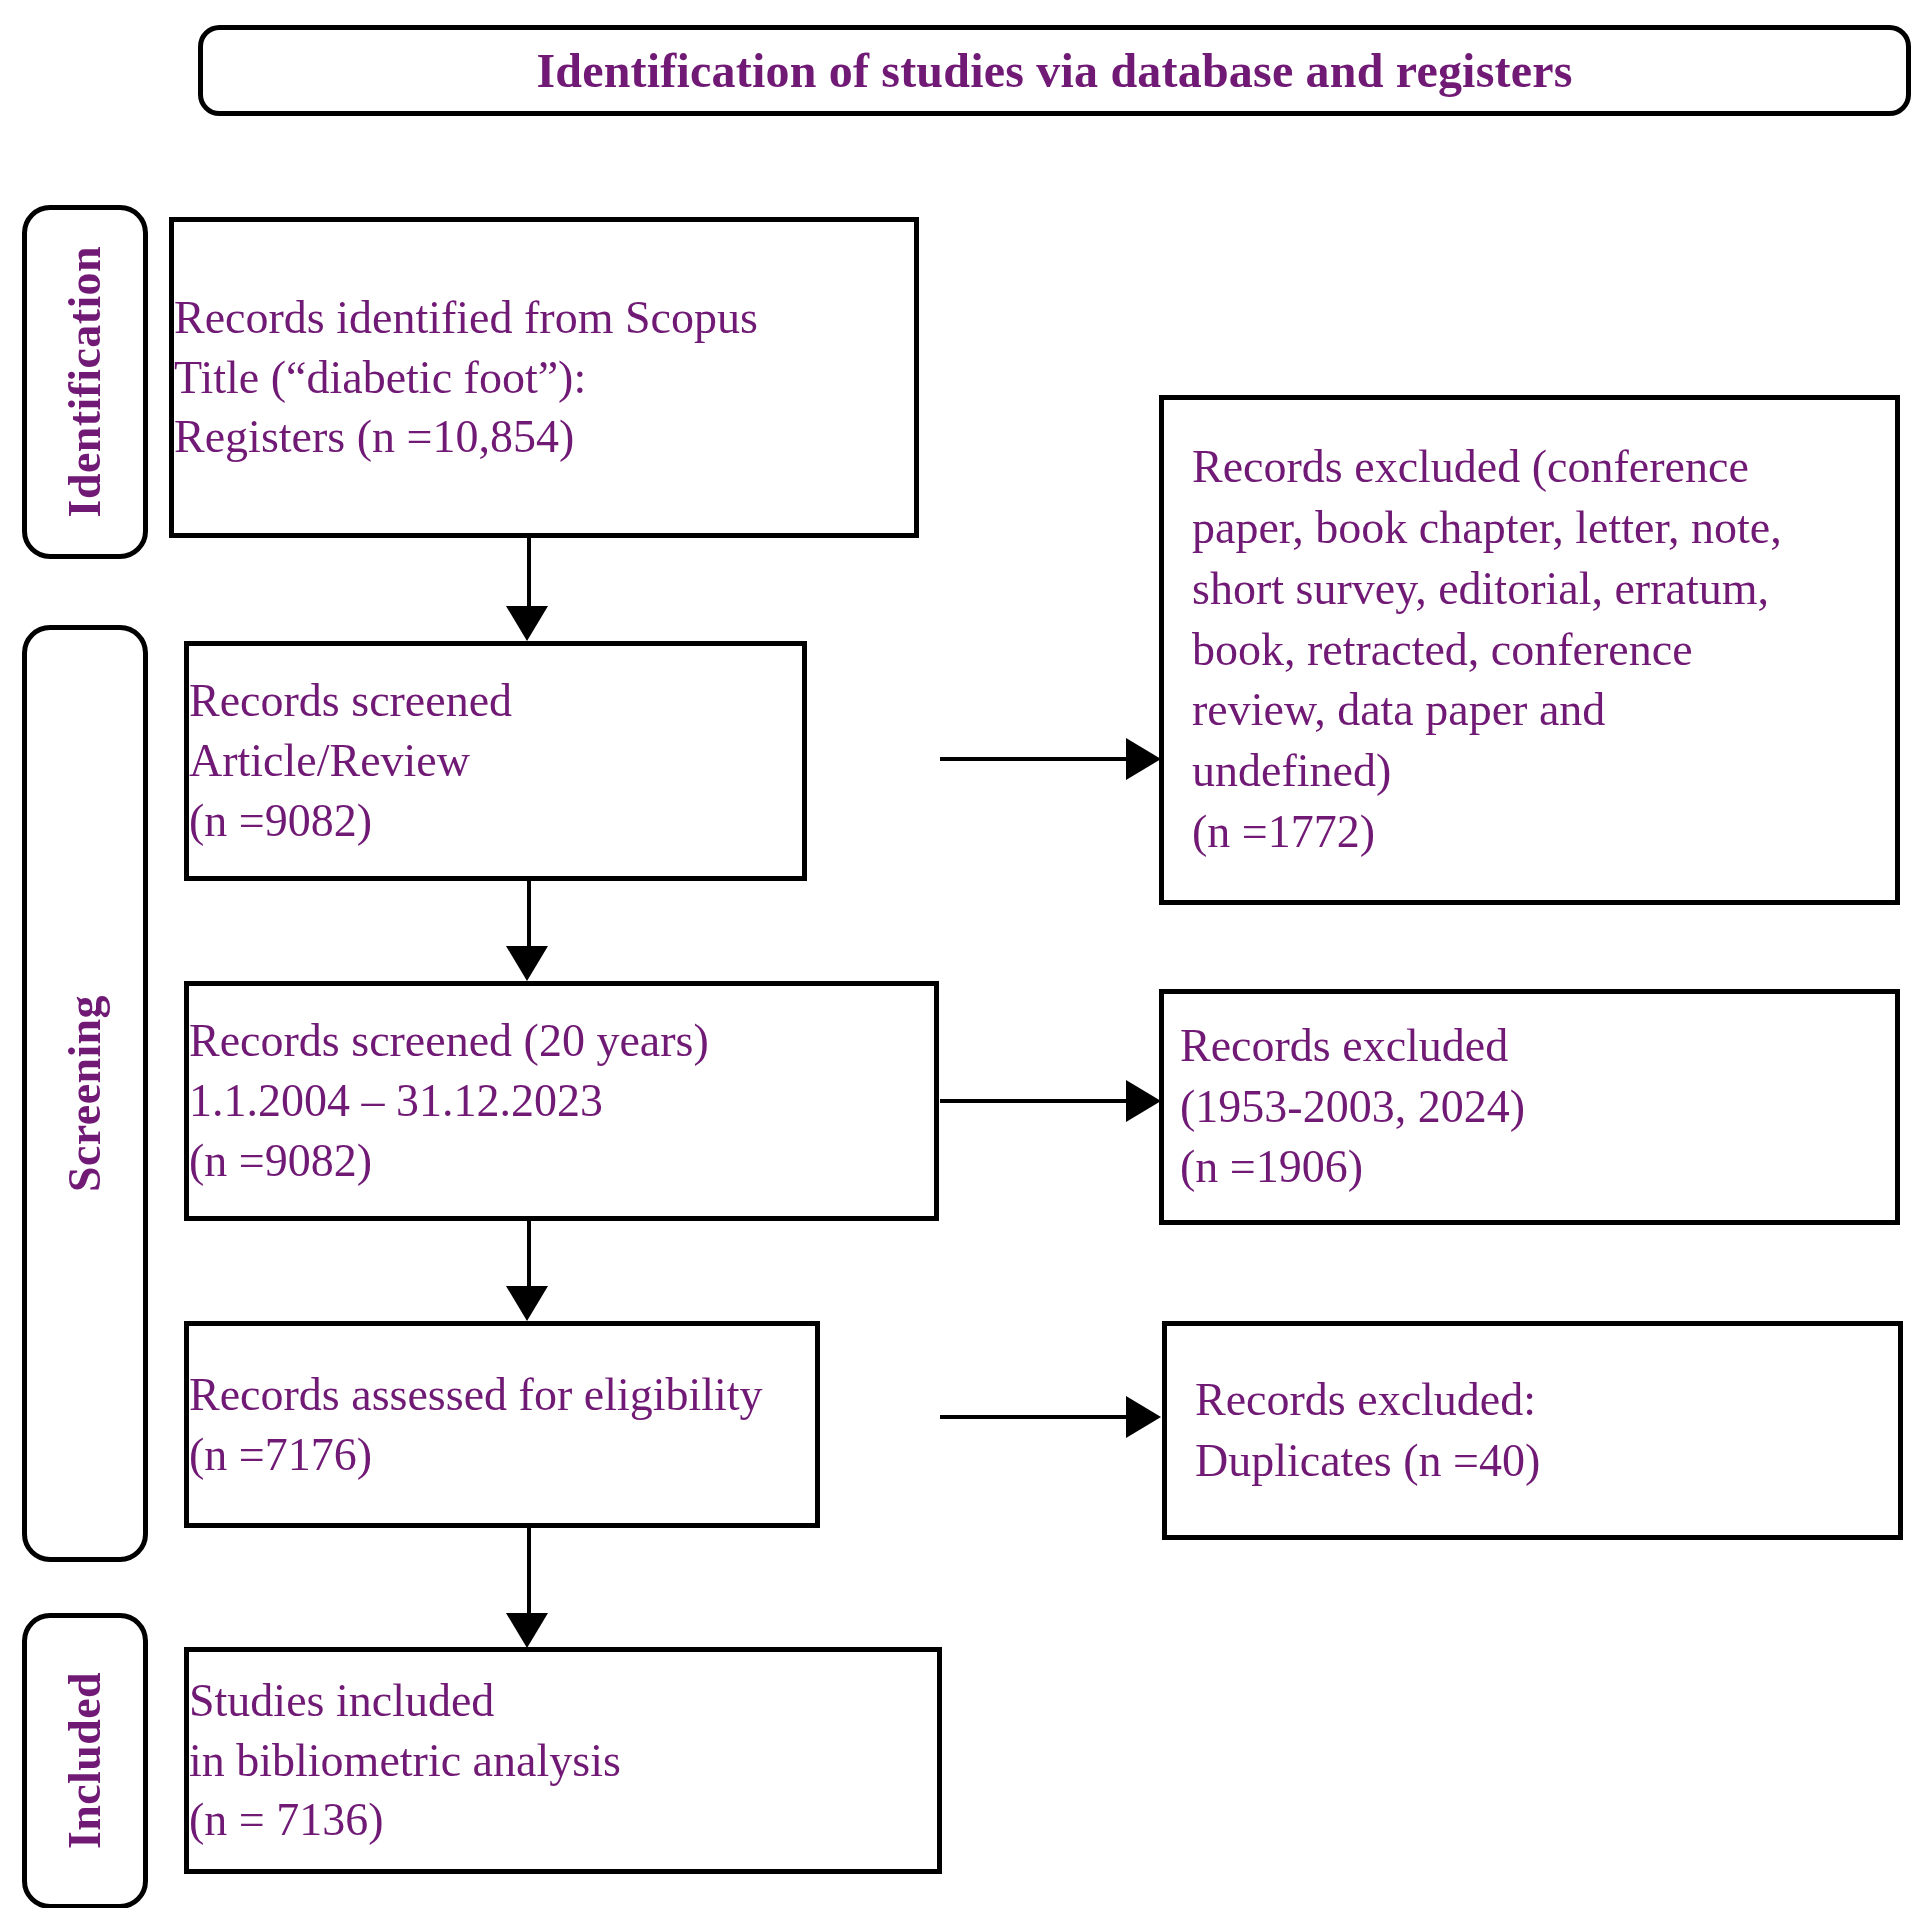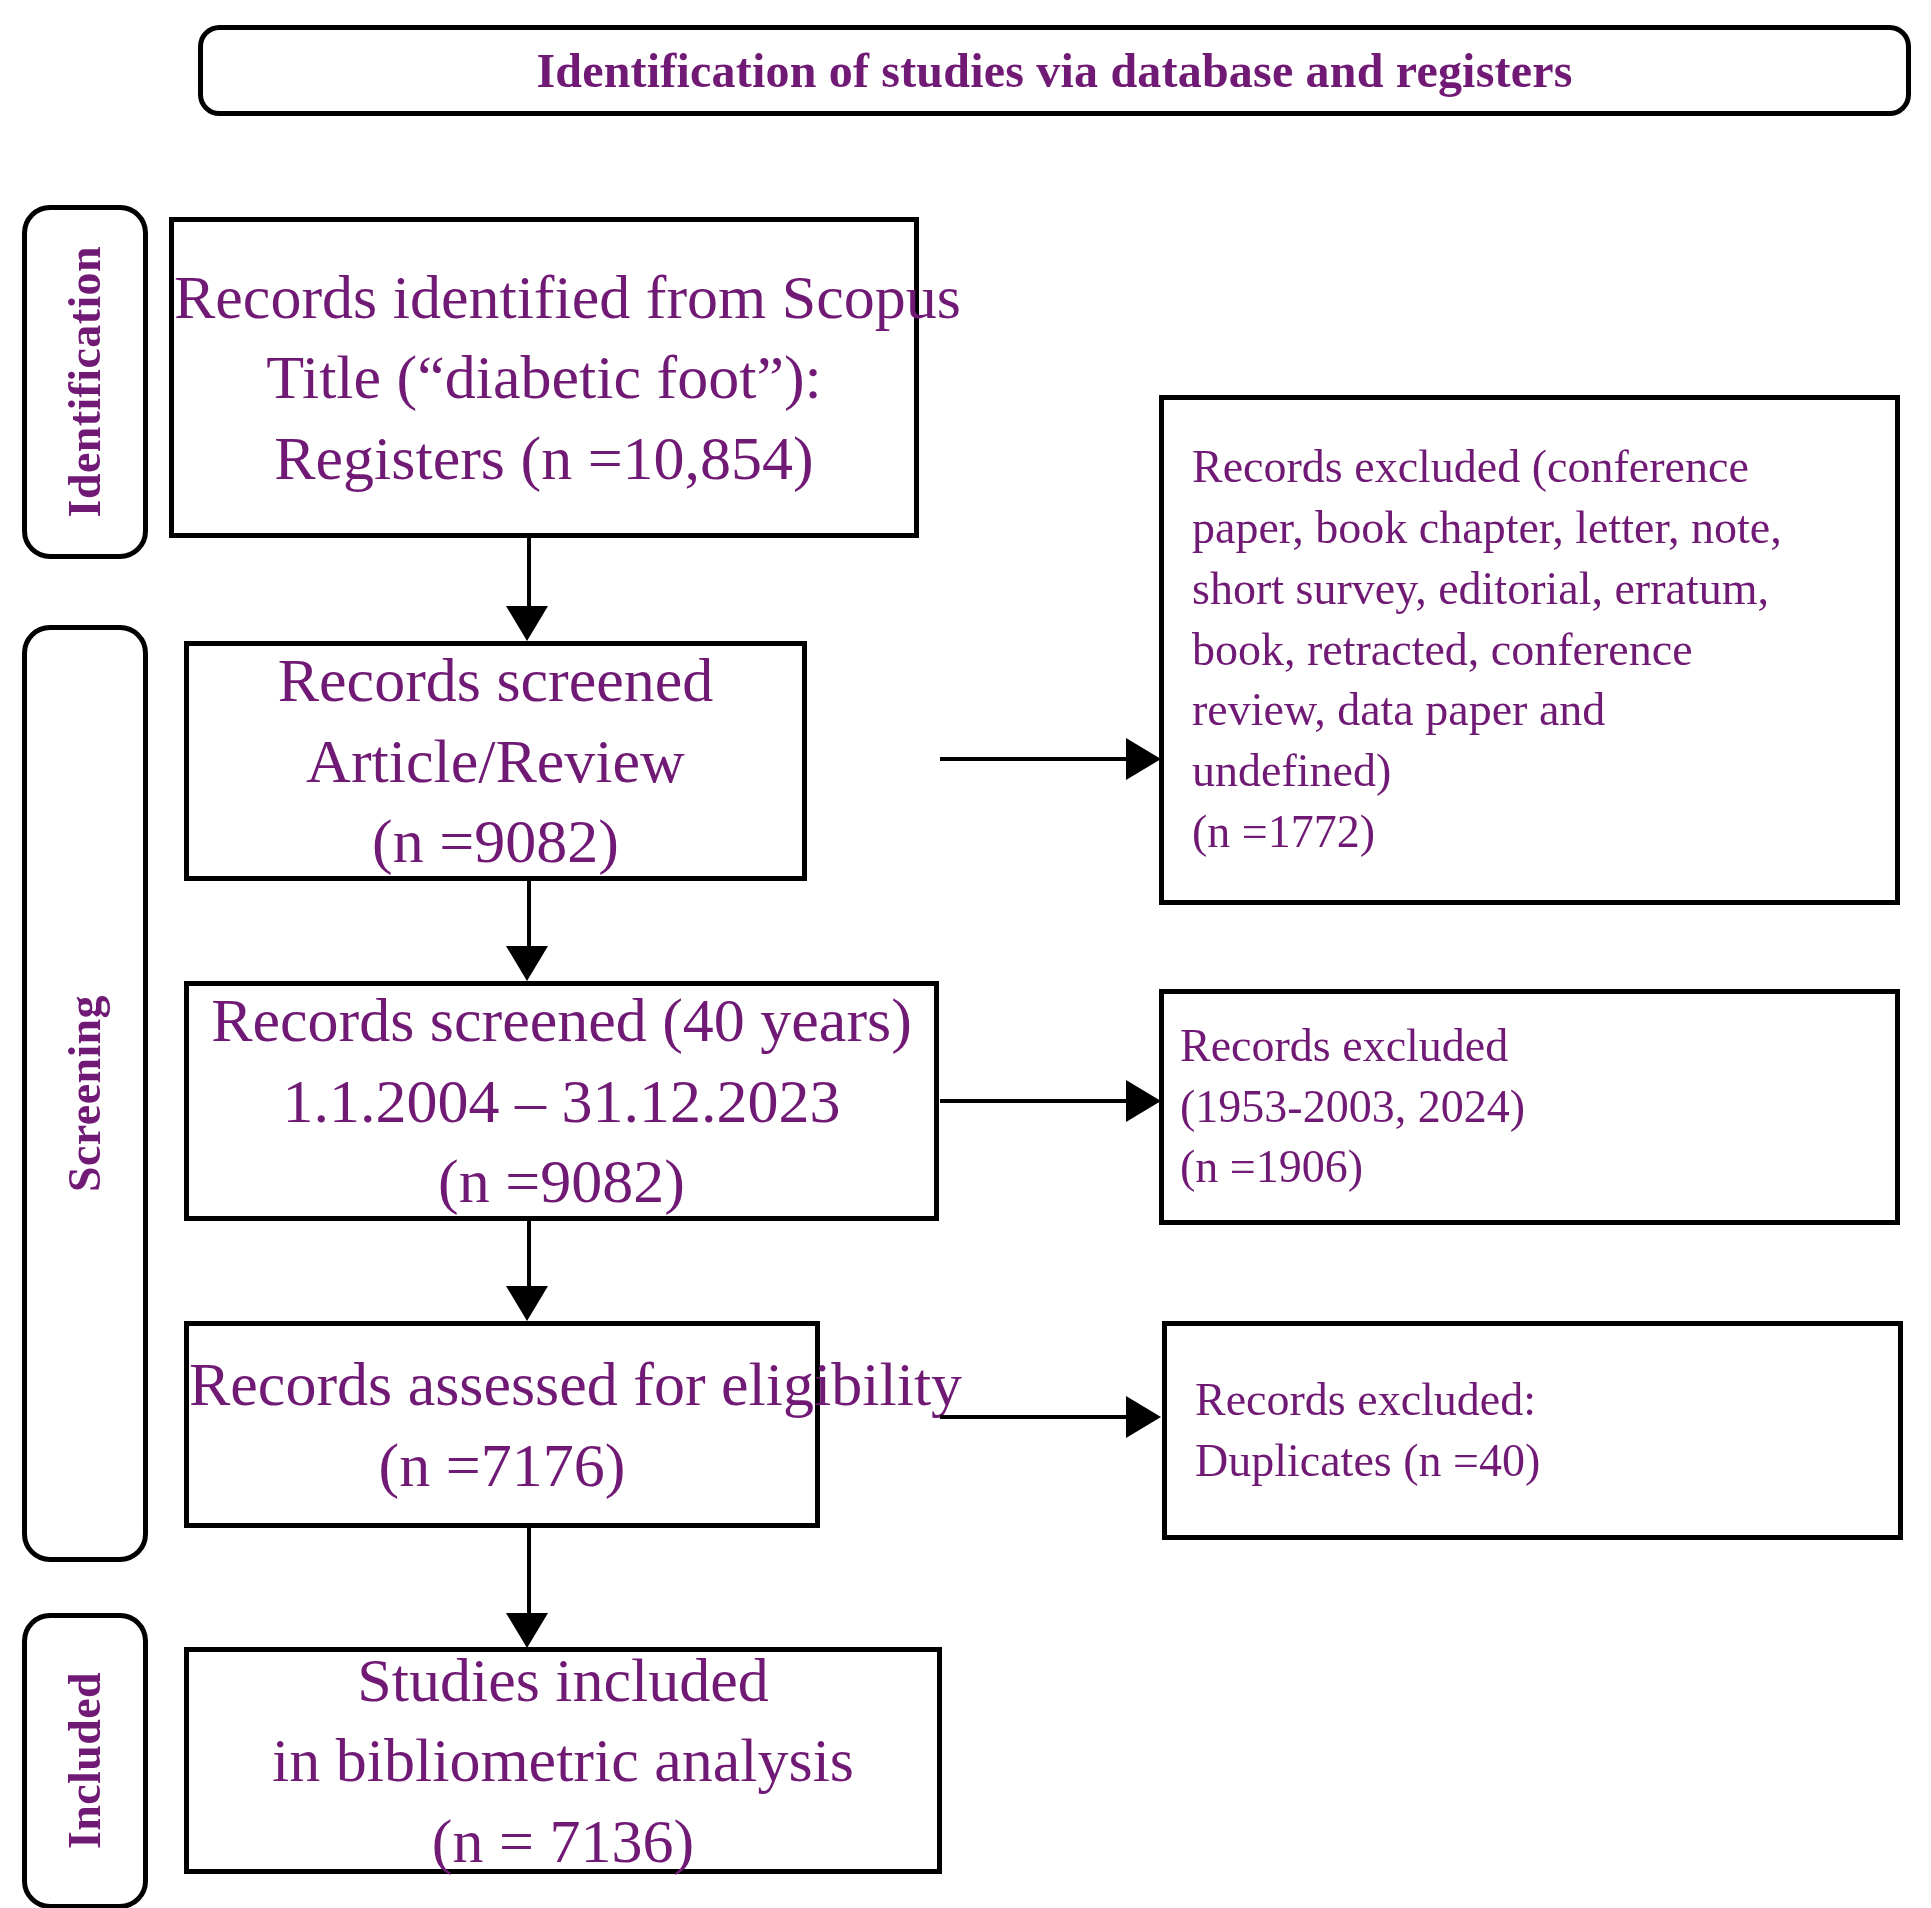--- a/index.html
+++ b/index.html
@@ -27,22 +27,22 @@
     flex-direction: column;
     justify-content: center;
   }
   .node .line {
     display: block;
     white-space: pre;
   }
 
   
   .proc {
-    text-align: center;
-    font-size: 62px;
+    text-align: left;
+    font-size: 46px;
     line-height: 1.30;
   }
 
   
   .excl {
     text-align: left;
     font-size: 46px;
     line-height: 1.32;
     padding-left: 28px;
     padding-right: 16.5px;
@@ -144,21 +144,21 @@
     <span class="line">Registers (n =10,854)</span>
   </div>
 
   <div class="node proc" style="left:184px; top:641px; width:623px; height:240px;">
     <span class="line">Records screened</span>
     <span class="line">Article/Review</span>
     <span class="line">(n =9082)</span>
   </div>
 
   <div class="node proc" style="left:184px; top:981px; width:755px; height:240px;">
-    <span class="line">Records screened (40 years)</span>
+    <span class="line">Records screened (20 years)</span>
     <span class="line">1.1.2004 – 31.12.2023</span>
     <span class="line">(n =9082)</span>
   </div>
 
   <div class="node proc" style="left:184px; top:1321px; width:636px; height:207px;">
     <span class="line">Records assessed for eligibility</span>
     <span class="line">(n =7176)</span>
   </div>
 
   <div class="node proc" style="left:184px; top:1647px; width:758px; height:227px;">

